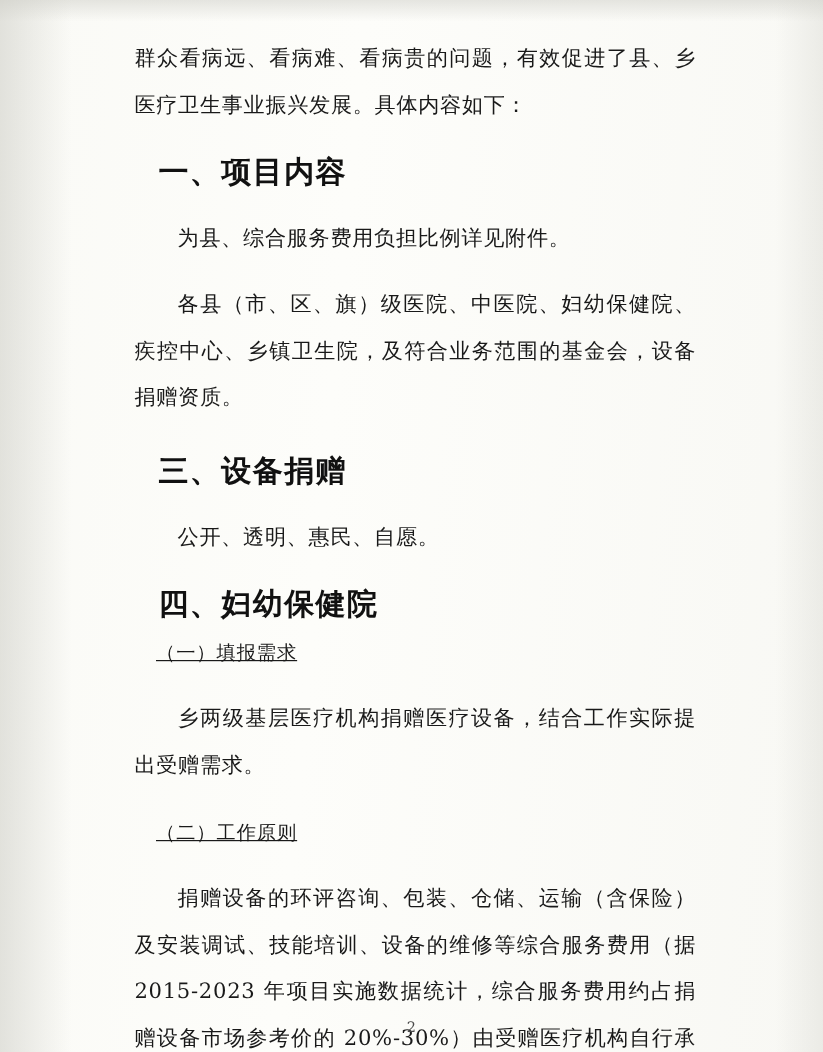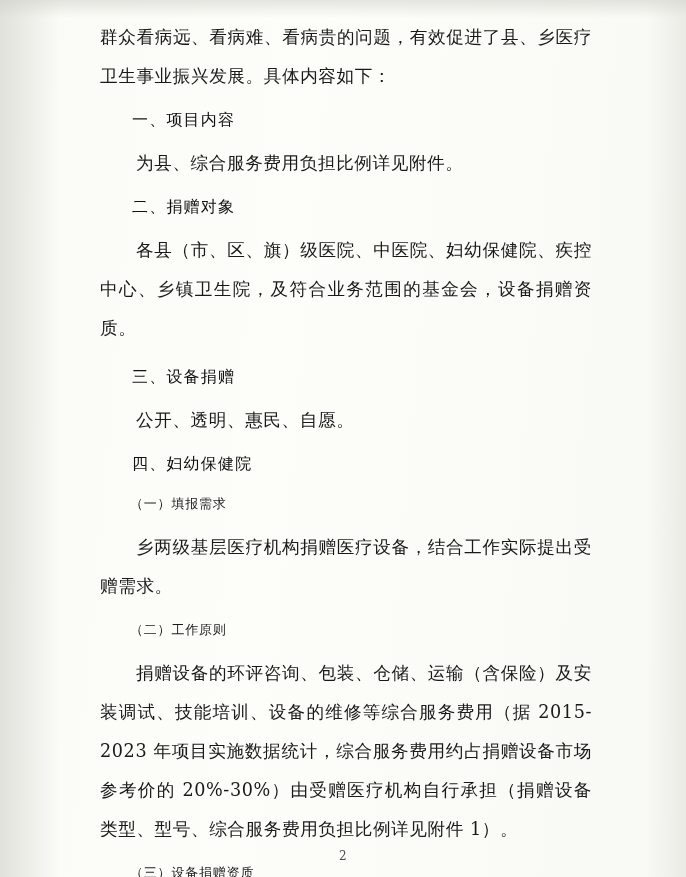--- a/index.html
+++ b/index.html
@@ -41,51 +41,52 @@
     pointer-events: none;
   }
   .content {
     position: absolute;
     left: 96px;
     right: 90px;
     top: 14px;
     bottom: 40px;
   }
   p {
-    margin: 4px;
+    margin: 16px;
     font-size: 17.6px;
     line-height: 39px;
     letter-spacing: 0.6px;
     text-align: justify;
     text-justify: inter-character;
     color: #191919;
   }
   .body-para {
     text-indent: 0;
   }
   .indent-para {
     text-indent: 36px;
   }
   .heading {
     margin: 0;
-    font-size: 16px;
+    font-size: 25px;
     line-height: 40px;
-    font-weight: normal;
+    font-weight: bold;
     letter-spacing: 1.2px;
     text-indent: 36px;
     color: #111;
     font-family: "DejaVu Sans", "Liberation Sans", sans-serif;
   }
   .sub-heading {
     margin: 0;
-    font-size: 13px;
+    font-size: 16px;
     line-height: 40px;
     letter-spacing: 0.8px;
     text-indent: 34px;
     color: #1a1a1a;
+    text-decoration: underline;
   }
   .gap-sm { height: 5px; }
   .page-number {
     position: absolute;
     left: 0;
     right: 0;
     bottom: 14px;
     text-align: center;
     font-size: 12px;
     color: #4a4a4a;
@@ -100,21 +101,20 @@
   <div class="scan-shadow-left"></div>
   <div class="scan-shadow-right"></div>
 
   <div class="content">
 
     <p class="body-para">群众看病远、看病难、看病贵的问题，有效促进了县、乡医疗卫生事业振兴发展。具体内容如下：</p>
 
     <h2 class="heading">一、项目内容</h2>
     <p class="indent-para">为县、综合服务费用负担比例详见附件。</p>
 
-    <h2 class="heading">二、捐赠对象</h2>
     <p class="indent-para">各县（市、区、旗）级医院、中医院、妇幼保健院、疾控中心、乡镇卫生院，及符合业务范围的基金会，设备捐赠资质。</p>
 
     <div class="gap-sm"></div>
 
     <h2 class="heading">三、设备捐赠</h2>
     <p class="indent-para">公开、透明、惠民、自愿。</p>
 
     <h2 class="heading">四、妇幼保健院</h2>
 
     <p class="sub-heading">（一）填报需求</p>

